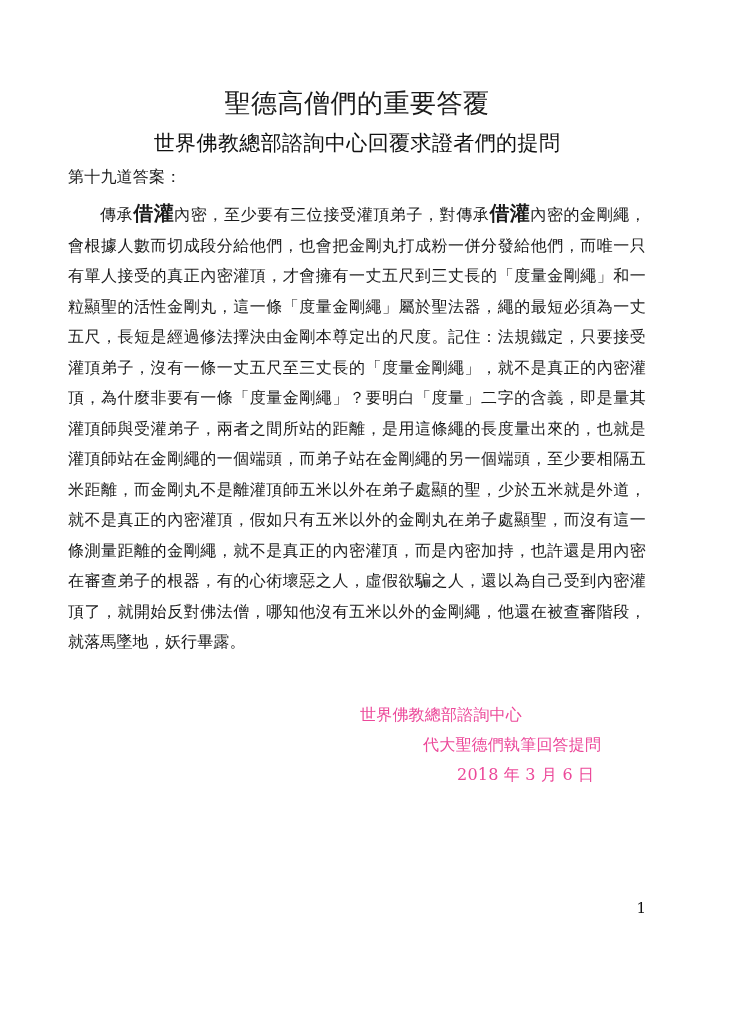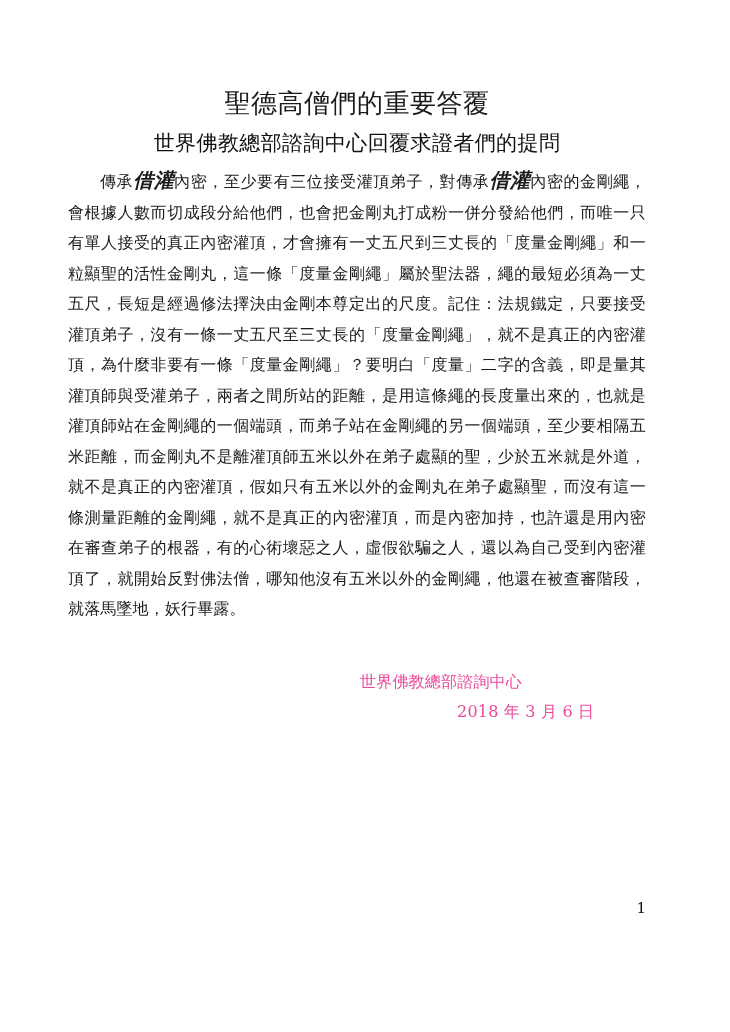--- a/index.html
+++ b/index.html
@@ -79,21 +79,20 @@
     text-align: justify;
     text-justify: inter-ideograph;
     text-indent: 2em;
     letter-spacing: 0.15px;
     color: #1a1a1a;
   }
   .emph {
     font-weight: 700;
     font-size: 20px;
     letter-spacing: 0;
-    font-style: italic;
   }
 
   
   .signature {
     padding-top: 42px;
     font-size: 16px;
     line-height: 30px;
     color: #ec4899;
   }
   .sig-org {
@@ -126,24 +125,26 @@
 <body>
 
 <div class="page">
   <div class="content">
 
     <h1 class="doc-title">聖德高僧們的重要答覆</h1>
 
     <h2 class="doc-subtitle">世界佛教總部諮詢中心回覆求證者們的提問</h2>
 
 
+    <p class="answer-label">第十九道答案：</p>
 
     <p class="body-para"><span>傳承</span><span class="emph">借灌</span><span>內密，至少要有三位接受灌頂弟子，對傳承</span><span class="emph">借灌</span><span>內密的金剛繩，會根據人數而切成段分給他們，也會把金剛丸打成粉一併分發給他們，而唯一只有單人接受的真正內密灌頂，才會擁有一丈五尺到三丈長的「度量金剛繩」和一粒顯聖的活性金剛丸，這一條「度量金剛繩」屬於聖法器，繩的最短必須為一丈五尺，長短是經過修法擇決由金剛本尊定出的尺度。記住：法規鐵定，只要接受灌頂弟子，沒有一條一丈五尺至三丈長的「度量金剛繩」，就不是真正的內密灌頂，為什麼非要有一條「度量金剛繩」？要明白「度量」二字的含義，即是量其灌頂師與受灌弟子，兩者之間所站的距離，是用這條繩的長度量出來的，也就是灌頂師站在金剛繩的一個端頭，而弟子站在金剛繩的另一個端頭，至少要相隔五米距離，而金剛丸不是離灌頂師五米以外在弟子處顯的聖，少於五米就是外道，就不是真正的內密灌頂，假如只有五米以外的金剛丸在弟子處顯聖，而沒有這一條測量距離的金剛繩，就不是真正的內密灌頂，而是內密加持，也許還是用內密在審查弟子的根器，有的心術壞惡之人，虛假欲騙之人，還以為自己受到內密灌頂了，就開始反對佛法僧，哪知他沒有五米以外的金剛繩，他還在被查審階段，就落馬墜地，妖行畢露。</span></p>
 
     <div class="signature">
       <p class="sig-org">世界佛教總部諮詢中心</p>
+      <p class="sig-byline">代大聖德們執筆回答提問</p>
       <p class="sig-date">2018 年 3 月 6 日</p>
     </div>
 
   </div>
 
   <div class="page-number">1</div>
 </div>
 
 </body></html>

